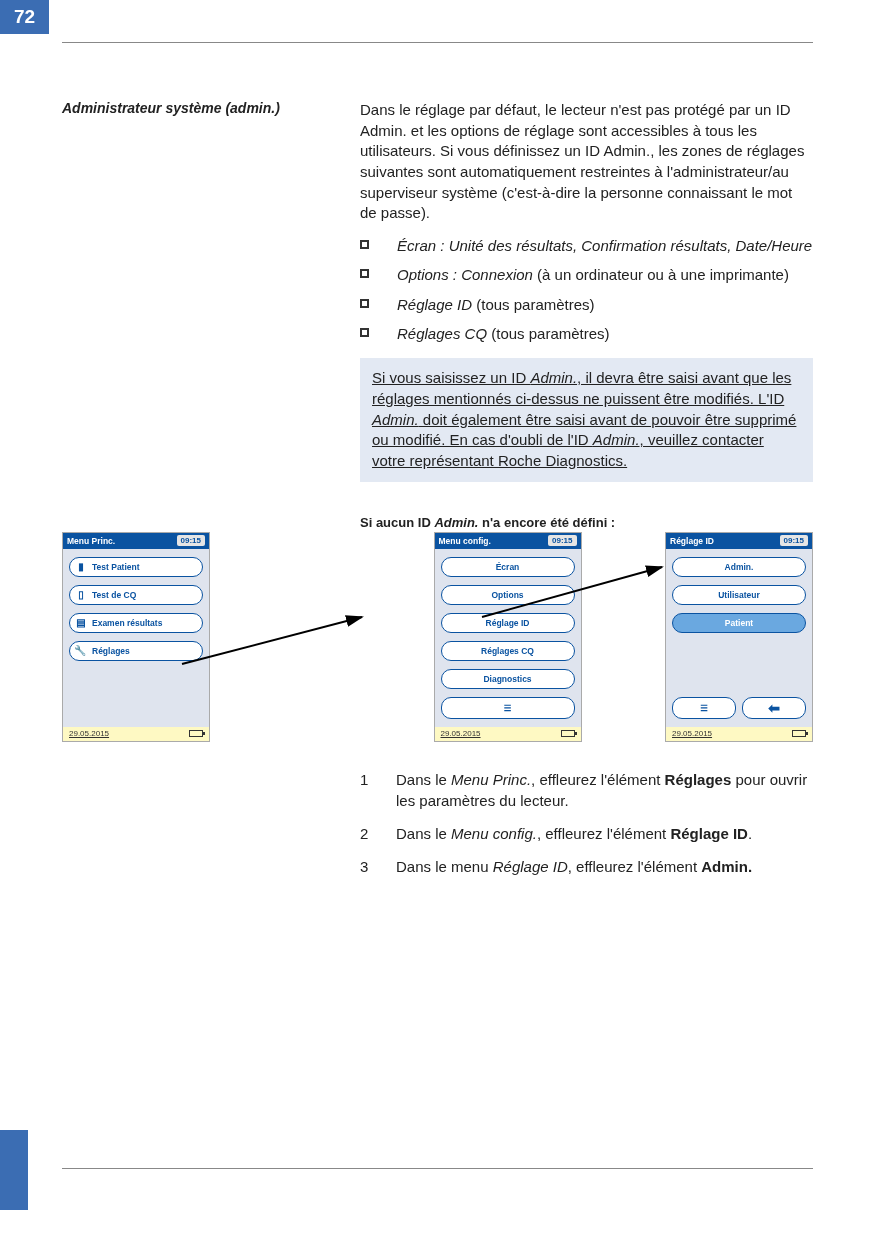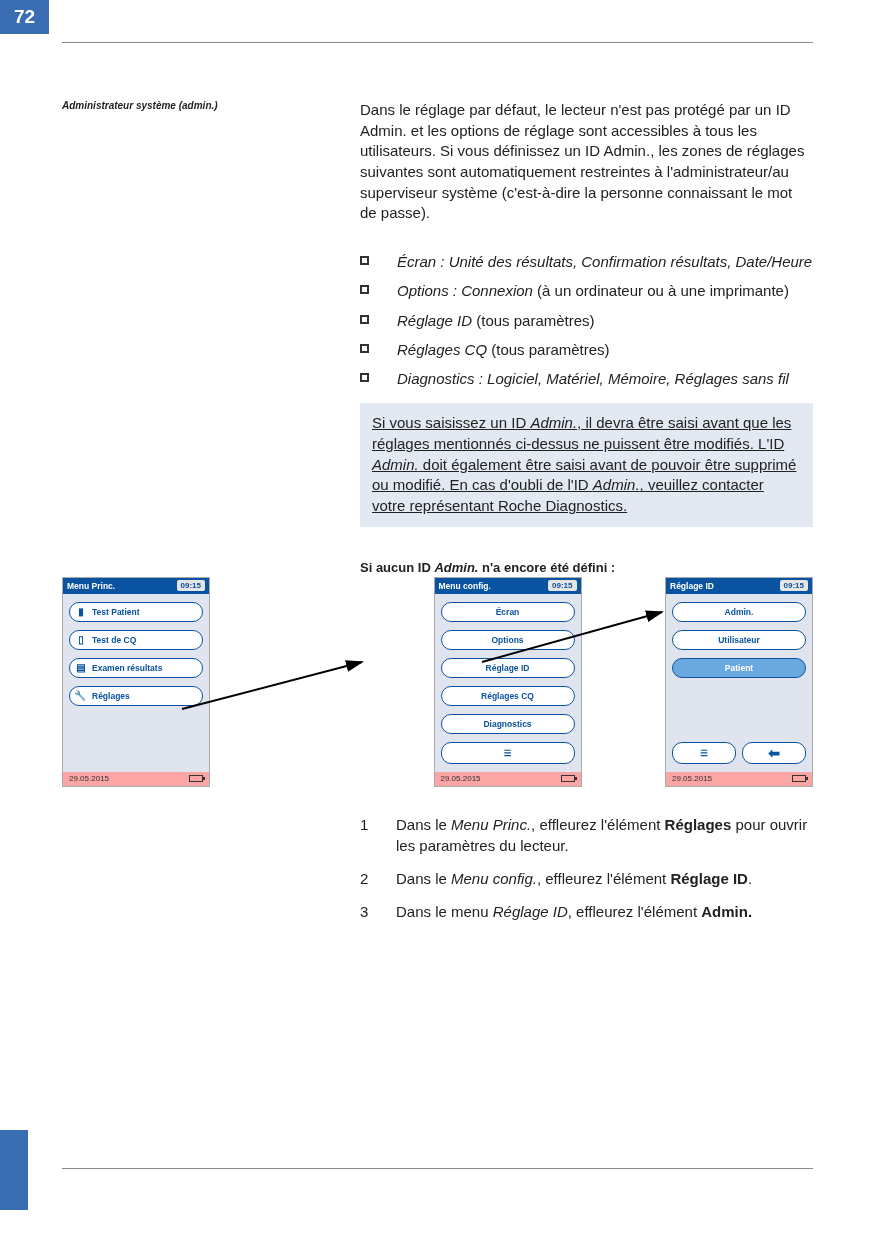--- a/index.html
+++ b/index.html
@@ -52,23 +52,23 @@
     flex-shrink: 0;
   }
   .right-col {
     flex: 1;
     font-size: 15px;
     line-height: 1.38;
   }
   .section-title {
     font-weight: bold;
     font-style: italic;
-    font-size: 10px;
-  }
-  .para { margin-bottom: 28px; }
+    font-size: 14px;
+  }
+  .para { margin-bottom: 12px; }
   ul.bullets { list-style: none; padding: 0; margin: 6px 0 14px 0; }
   ul.bullets li {
     display: flex;
     gap: 28px;
     margin-bottom: 9px;
     font-size: 15px;
     line-height: 1.35;
   }
   ul.bullets li .sq {
     width: 9px; height: 9px;
@@ -151,28 +151,29 @@
     font-size: 10px;
     color: #0a53a1;
   }
   .ds-bottom-row {
     margin-top: auto;
     display: flex;
     gap: 6px;
   }
   .ds-bottom-row .ds-btn { flex:1; height: 22px; }
   .ds-footer {
-    background: #fca5a5;
+    background: #fef9c3;
     height: 14px;
     display: flex;
     align-items: center;
     justify-content: space-between;
     padding: 0 6px;
     font-size: 8px;
     color: #333;
+    text-decoration: underline;
   }
   .battery {
     width: 14px; height: 7px;
     border: 1px solid #333;
     position: relative;
   }
   .battery::after {
     content:'';
     position:absolute; right:-3px; top:1px;
     width:2px; height:3px; background:#333;
@@ -224,24 +225,20 @@
             <span class="sq"></span>
             <span><span class="italic">Options : Connexion</span><span> (à un ordinateur ou à une imprimante)</span></span>
           </li>
         <li>
             <span class="sq"></span>
             <span><span class="italic">Réglage ID</span><span> (tous paramètres)</span></span>
           </li>
         <li>
             <span class="sq"></span>
             <span><span class="italic">Réglages CQ</span><span> (tous paramètres)</span></span>
-          </li>
-        <li>
-            <span class="sq"></span>
-            <span><span class="italic">Diagnostics : Logiciel, Matériel, Mémoire, Réglages sans fil</span><span></span></span>
           </li>
       </ul>
 
       <div class="note-box">
         <span>Si vous saisissez un ID </span><span class="italic">Admin.</span><span>, il devra être saisi avant que les réglages mentionnés ci-dessus ne puissent être modifiés. L'ID </span><span class="italic">Admin.</span><span> doit également être saisi avant de pouvoir être supprimé ou modifié. En cas d'oubli de l'ID </span><span class="italic">Admin.</span><span>, veuillez contacter votre représentant Roche Diagnostics.</span>
       </div>
 
       <div class="sub-heading">
         <span>Si aucun ID </span><span class="italic">Admin.</span><span> n'a encore été défini :</span>
       </div>

